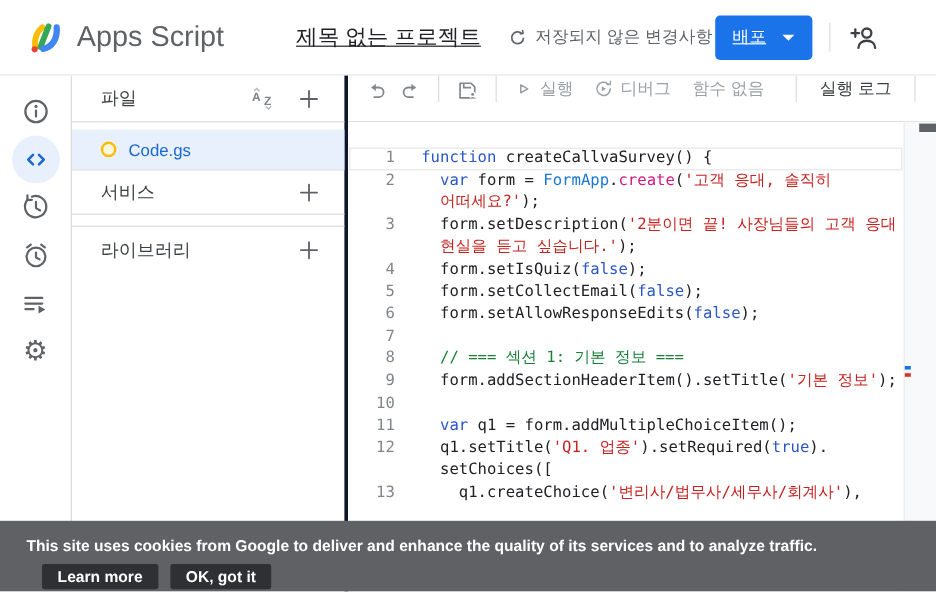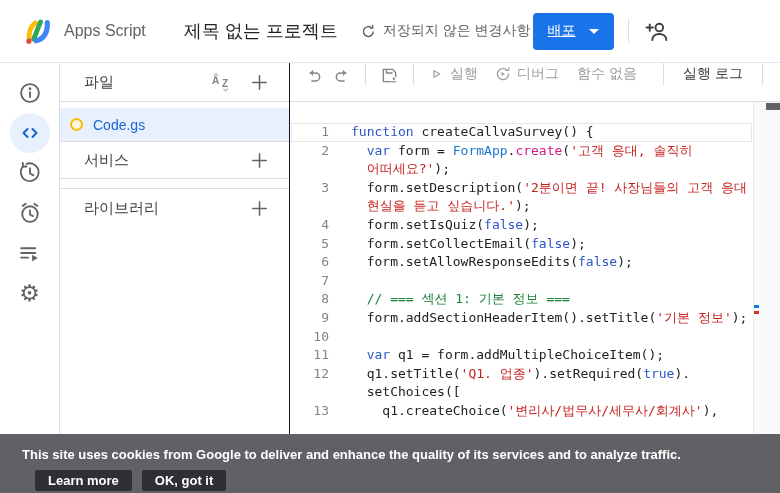--- a/index.html
+++ b/index.html
@@ -7,22 +7,22 @@
   body {
     position:relative; overflow:hidden; background:#fff; color:#202124;
     font-family:"Liberation Sans","DejaVu Sans",sans-serif;
   }
   svg { display:block; }
 
   
   .hdr { height:63px; display:flex; align-items:center; padding:0 10px 0 24px;
          border-bottom:1px solid #e5e7e9; background:#fff; }
   .logo-mark { width:30px; height:30px; flex:none; }
-  .logo-text { font-size:16px; color:#5f6368; margin-left:10px; white-space:nowrap; }
-  .proj-title { font-size:18px; color:#202124; margin-left:38px; white-space:nowrap; }
+  .logo-text { font-size:24px; color:#5f6368; margin-left:10px; white-space:nowrap; }
+  .proj-title { font-size:18px; color:#202124; margin-left:60px; white-space:nowrap;text-decoration:underline; }
   .save-status { display:flex; align-items:center; gap:6px; margin-left:22px;
                  color:#5f6368; font-size:14px; white-space:nowrap; overflow:hidden; }
   .deploy-btn { margin-left:2px; height:37px; padding:0 15px; border:none; border-radius:4px;
                 background:var(--accent,#1a73e8); color:#fff; font-size:14px;
                 font-family:inherit; display:flex; align-items:center; gap:13px; cursor:pointer; flex:none;text-decoration:underline; }
   .caret-down { width:0; height:0; border-left:5px solid transparent;
                 border-right:5px solid transparent; border-top:5px solid #fff; }
   .hdr-sep { width:1px; height:24px; background:#dadce0; margin:0 14px; flex:none; }
 
   
@@ -30,29 +30,29 @@
 
   .rail { width:60px; flex:none; border-right:1px solid #dadce0; padding-top:10px;
           display:flex; flex-direction:column; align-items:center; }
   .rail-btn { width:40px; height:40px; display:flex; align-items:center; justify-content:center;
               cursor:pointer; border-radius:50%; }
   .rail-btn.active { background:var(--sel-bg,#e8f0fe); }
   .gear-glyph { font-size:23px; color:#5f6368; line-height:1;
                 font-family:"DejaVu Sans",sans-serif; }
 
   
-  .fpanel { width:230px; flex:none; border-right:1px solid #0f172a; background:#fff; }
+  .fpanel { width:230px; flex:none; border-right:3px solid #0f172a; background:#fff; }
   .fp-head { height:39px; border-bottom:1px solid #dadce0; display:flex; align-items:center;
              padding:0 16px 0 24px; }
   .fp-title { font-size:15px; color:#3c4043; }
   .fp-spacer { flex:1; }
   .icon-btn { background:none; border:none; cursor:pointer; display:flex; align-items:center;
               justify-content:center; padding:2px; }
   .file-row { margin-top:6px; height:33px; display:flex; align-items:center; gap:10px;
-              padding-left:10px; background:var(--sel-bg,#e8f0fe); cursor:pointer; }
+              padding-left:24px; background:var(--sel-bg,#e8f0fe); cursor:pointer; }
   .file-dot { width:13px; height:13px; border-radius:50%; border:2px solid #fbbc04;
               background:#fef7e0; flex:none; }
   .file-name { font-size:14px; color:var(--sel-fg,#1967d2); }
   .fp-sec { height:40px; border-top:1px solid #dadce0; display:flex; align-items:center;
             padding:0 16px 0 24px; font-size:15px; color:#3c4043; }
   .fp-sec.first { margin-top:9px; }
   .fp-sec.last { height:38px; border-bottom:1px solid #dadce0; }
 
   
   .editor { flex:1; min-width:0; display:flex; flex-direction:column; position:relative; }

